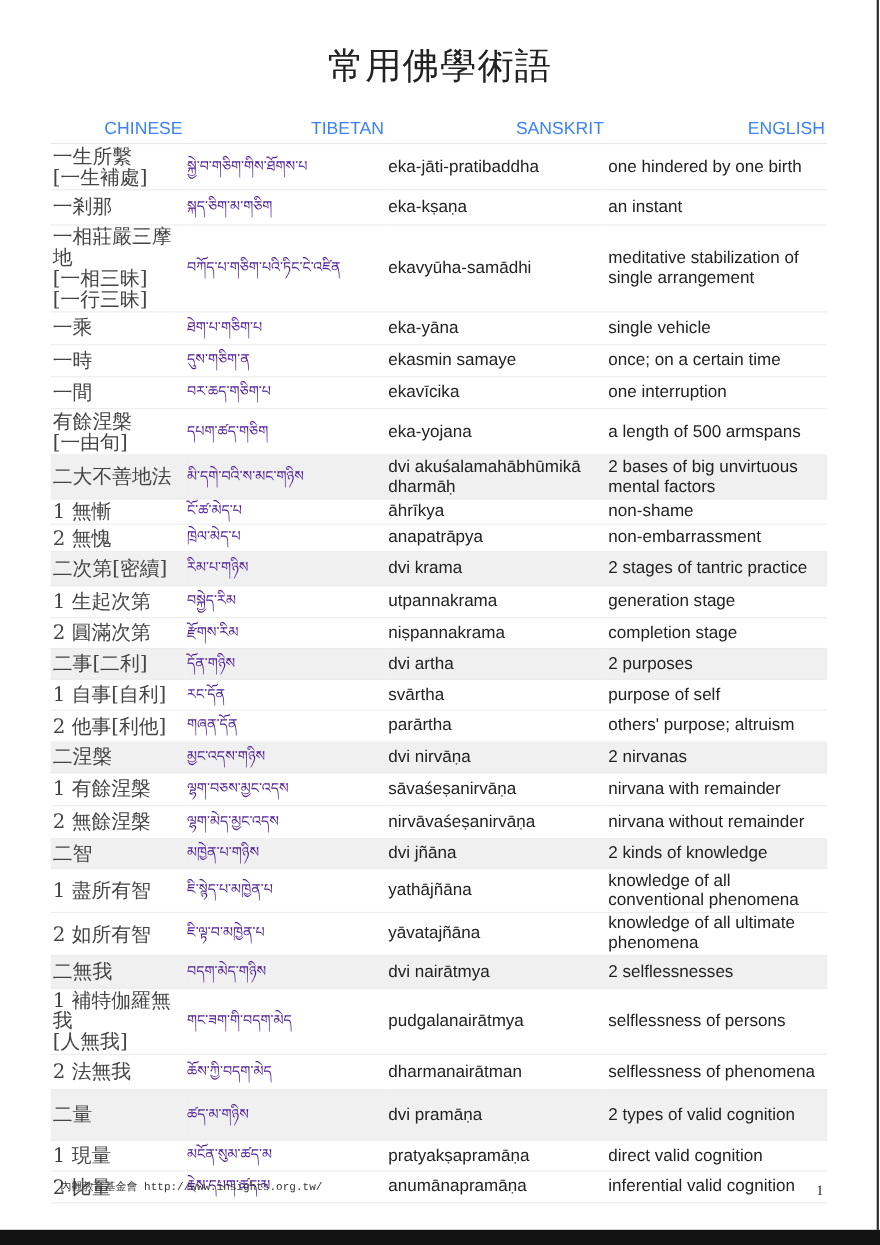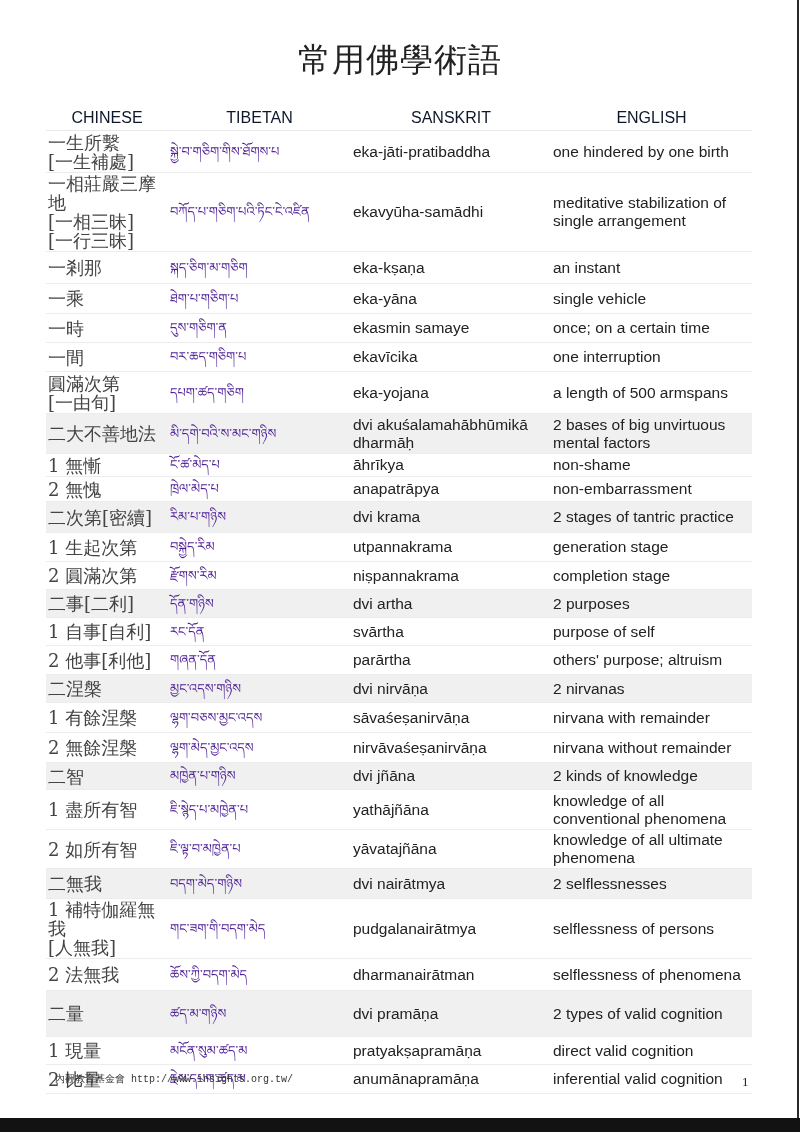--- a/index.html
+++ b/index.html
@@ -25,22 +25,22 @@
   }
   table {
     position: absolute; left: 46px; top: 106px; width: 706px;
     border-collapse: collapse; table-layout: fixed;
   }
   col.c1 { width: 122px; }
   col.c2 { width: 183px; }
   col.c3 { width: 200px; }
   col.c4 { width: 201px; }
   th {
-    text-align: center; font-weight: normal; font-size: 16px;
-    padding: 3px 2px 3px 2px; color: #0f172a; height: 18px;
+    text-align: right; font-weight: normal; font-size: 16px;
+    padding: 3px 2px 3px 2px; color: #3b82f6; height: 18px;
     border-bottom: 1px solid #e8e8e8;
   }
   td {
     font-size: 15.5px; padding: 1px 2px; vertical-align: middle;
     border-bottom: 1px solid #ececec; line-height: 18px; color: #222;
   }
   td.zh {
     font-family: "DejaVu Serif", "Liberation Serif", serif; font-size: 18px;
     color: #444; line-height: 19px; white-space: pre-line;
   }
@@ -81,54 +81,54 @@
       </tr>
     </thead>
     <tbody id="tbody">
         <tr style="height: 42px;">
           <td class="zh">一生所繫
  [一生補處]</td>
           <td class="bo">སྐྱེ་བ་གཅིག་གིས་ཐོགས་པ</td>
           <td class="sa">eka-jāti-pratibaddha</td>
           <td class="en">one hindered by one birth</td>
         </tr>
+        <tr style="height: 32px;">
+          <td class="zh">一剎那</td>
+          <td class="bo">སྐད་ཅིག་མ་གཅིག</td>
+          <td class="sa">eka-kṣaṇa</td>
+          <td class="en">an instant</td>
+        </tr>
         <tr style="height: 62px;">
           <td class="zh">一相莊嚴三摩地
  [一相三昧]
  [一行三昧]</td>
           <td class="bo">བཀོད་པ་གཅིག་པའི་ཏིང་ངེ་འཛིན</td>
           <td class="sa">ekavyūha-samādhi</td>
           <td class="en">meditative stabilization of single arrangement</td>
         </tr>
-        <tr style="height: 32px;">
-          <td class="zh">一剎那</td>
-          <td class="bo">སྐད་ཅིག་མ་གཅིག</td>
-          <td class="sa">eka-kṣaṇa</td>
-          <td class="en">an instant</td>
-        </tr>
         <tr style="height: 30px;">
           <td class="zh">一乘</td>
           <td class="bo">ཐེག་པ་གཅིག་པ</td>
           <td class="sa">eka-yāna</td>
           <td class="en">single vehicle</td>
         </tr>
         <tr style="height: 29px;">
           <td class="zh">一時</td>
           <td class="bo">དུས་གཅིག་ན</td>
           <td class="sa">ekasmin samaye</td>
           <td class="en">once; on a certain time</td>
         </tr>
         <tr style="height: 29px;">
           <td class="zh">一間</td>
           <td class="bo">བར་ཆད་གཅིག་པ</td>
           <td class="sa">ekavīcika</td>
           <td class="en">one interruption</td>
         </tr>
         <tr style="height: 42px;">
-          <td class="zh">圓滿次第
+          <td class="zh">有餘涅槃
  [一由旬]</td>
           <td class="bo">དཔག་ཚད་གཅིག</td>
           <td class="sa">eka-yojana</td>
           <td class="en">a length of 500 armspans</td>
         </tr>
         <tr class="group" style="height: 40px; padding-left: 10px;">
           <td class="zh">二大不善地法</td>
           <td class="bo">མི་དགེ་བའི་ས་མང་གཉིས</td>
           <td class="sa">dvi akuśalamahābhūmikā dharmāḥ</td>
           <td class="en">2 bases of big unvirtuous mental factors</td>

